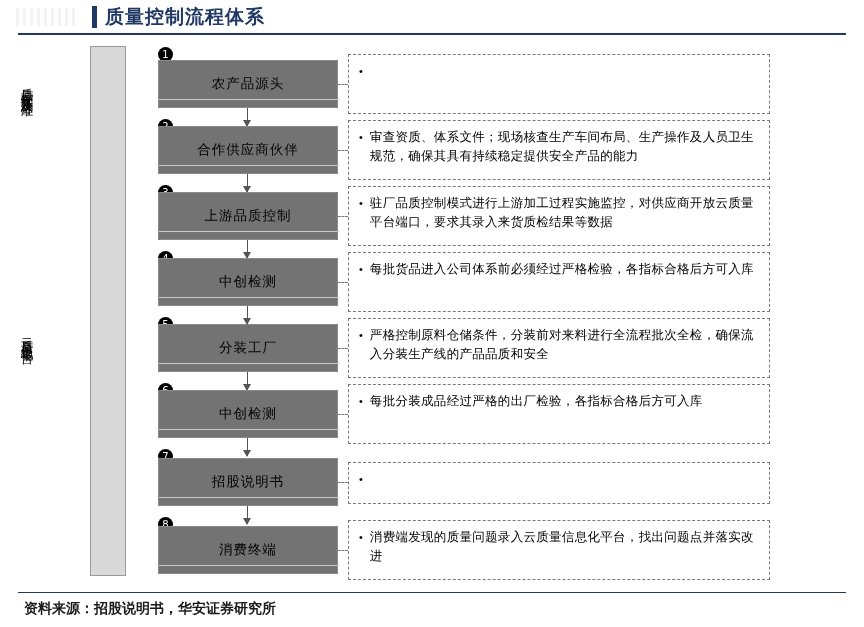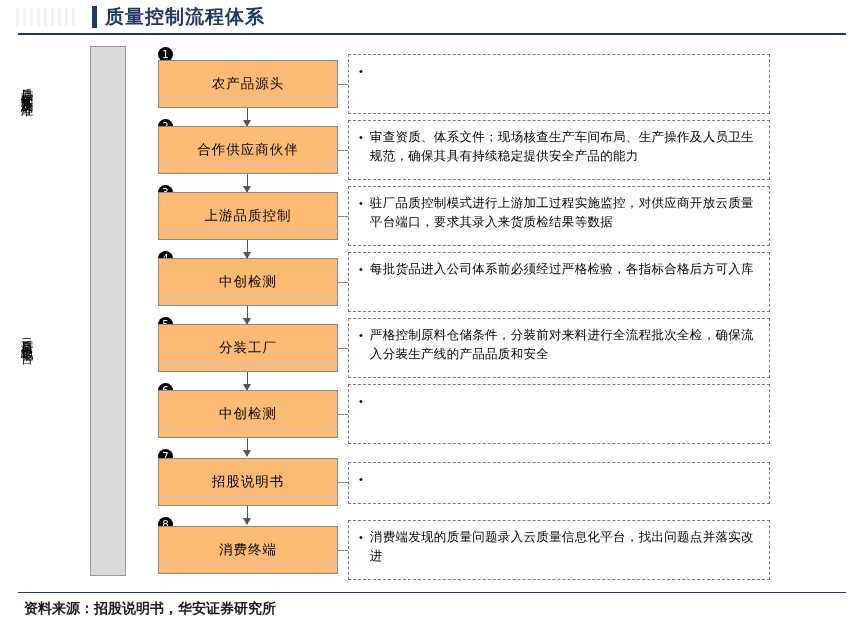--- a/index.html
+++ b/index.html
@@ -111,21 +111,21 @@
     position: absolute;
     left: 0;
     width: 864px;
   }
   .node-box {
     position: absolute;
     left: 158px;
     width: 180px;
     height: 48px;
     border: 1px solid #8a8a8a;
-    background: #fdba74;
+    background: #737373;
     box-sizing: border-box;
     display: flex;
     align-items: center;
     justify-content: center;
     font-size: 13.5px;
     color: #000;
     letter-spacing: 1px;
   }
   .node-box .inner-rule {
     position: absolute;
@@ -284,20 +284,21 @@
 <div class="row">
   <div class="badge" style="top:383px">6</div>
   <div class="node-box" style="top:390px">
     <span>中创检测</span>
     <span class="inner-rule"></span>
   </div>
   <div class="connector" style="top:438px; height:18px"></div>
   <div class="lead-line" style="top:414px"></div>
   <div class="desc-box" style="top:384px; height:60px">
     <span class="bullet">•</span>
+    <span class="desc-text">每批分装成品经过严格的出厂检验，各指标合格后方可入库</span>
   </div>
 </div>
 
 <div class="row">
   <div class="badge" style="top:449px">7</div>
   <div class="node-box" style="top:458px">
     <span>招股说明书</span>
     <span class="inner-rule"></span>
   </div>
   <div class="connector" style="top:506px; height:18px"></div>

